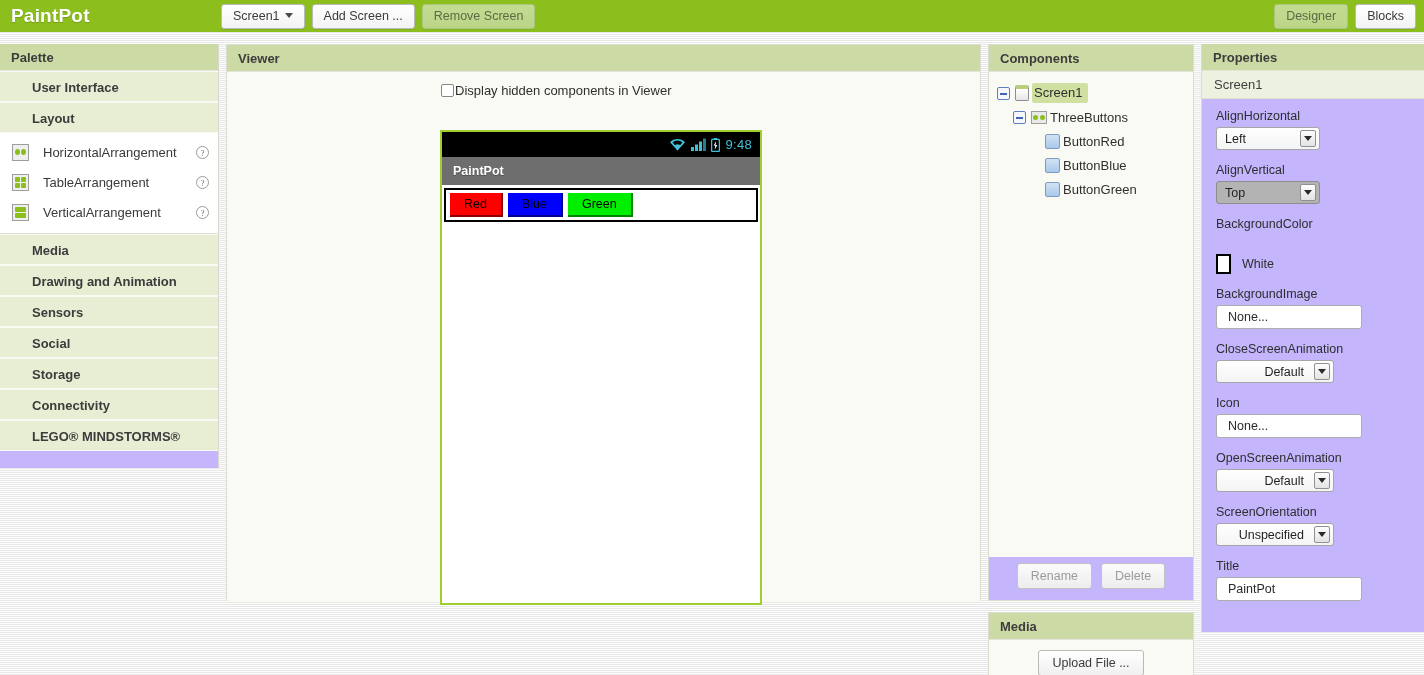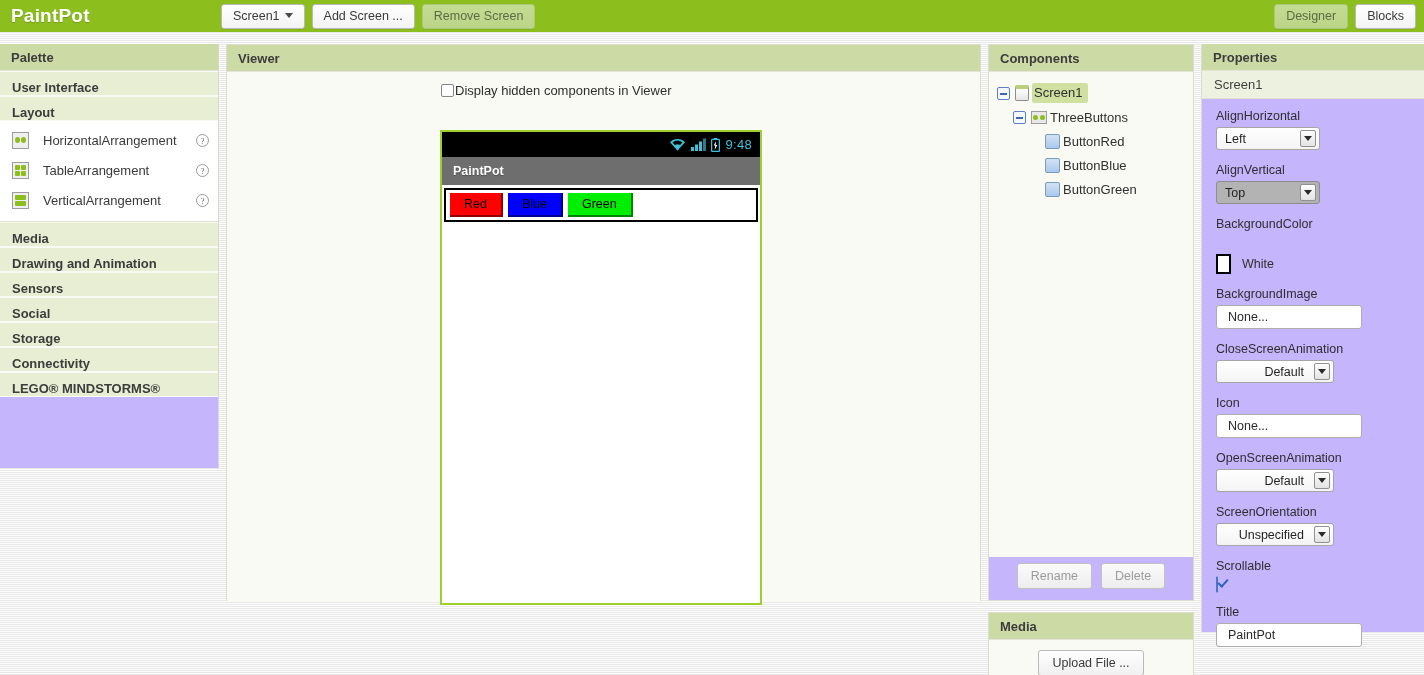--- a/index.html
+++ b/index.html
@@ -76,22 +76,22 @@
     font-weight: bold;
     font-size: 13px;
     color: #3c3c3c;
     border-bottom: 1px solid #e4e4d8;
   }
 
   
   #palette { left: 0; top: 44px; width: 219px; height: 424px; border-right:1px solid #d8d8cc; }
   .pal-cat {
     background: #e7eed3;
-    height: 25px; line-height: 31px;
-    padding-left: 12px;
+    height: 31px; line-height: 31px;
+    padding-left: 32px;
     font-weight: bold;
     font-size: 13px;
     color: #3c3c3c;
     border-bottom: 1px solid #fafaf5;
     border-top: 1px solid #fafaf5;
     cursor: pointer;
   }
   .pal-items { background: #ffffff; padding: 4px 0 6px; border-bottom:1px solid #e0e0d4;}
   .pal-item {
     display: flex; align-items: center;
@@ -533,24 +533,20 @@
     </div>
 
     <div class="prop-row">
       <div class="prop-label">ScreenOrientation</div>
       <div class="sel wide">
         <span class="val">Unspecified</span>
         <span class="arrow-box"></span>
       </div>
     </div>
 
-    <div class="prop-row">
-      <div class="prop-label">Scrollable</div>
-      <span class="cb checked"></span>
-    </div>
 
     <div class="prop-row">
       <div class="prop-label">Title</div>
       <div class="txtbox">PaintPot</div>
     </div>
 
   </div>
 </div>
 
 </body></html>

